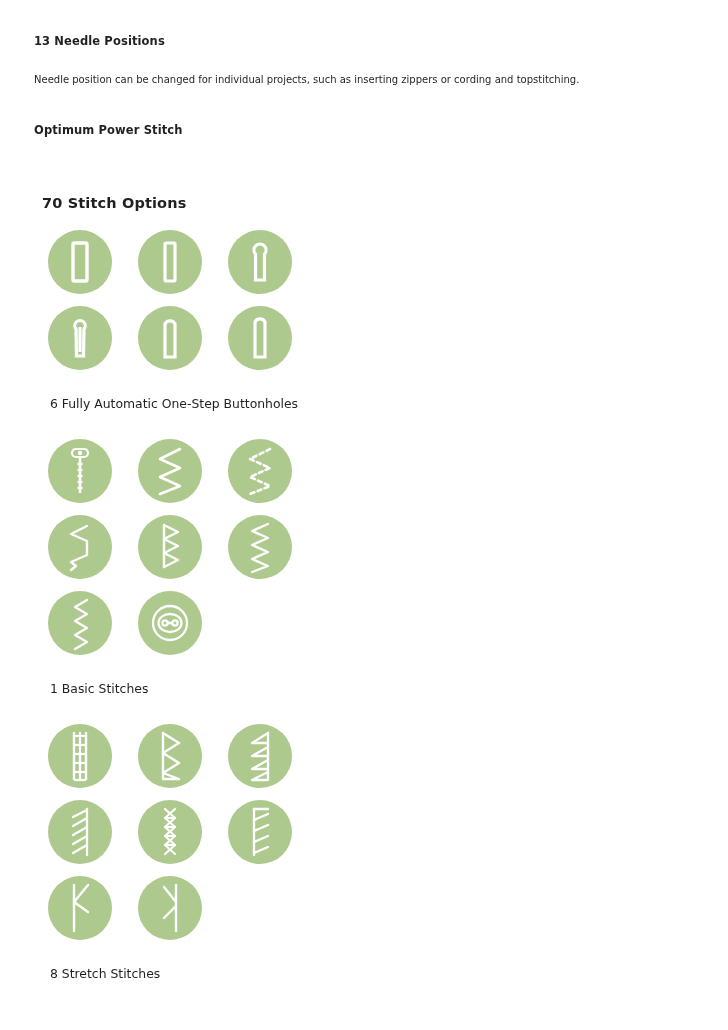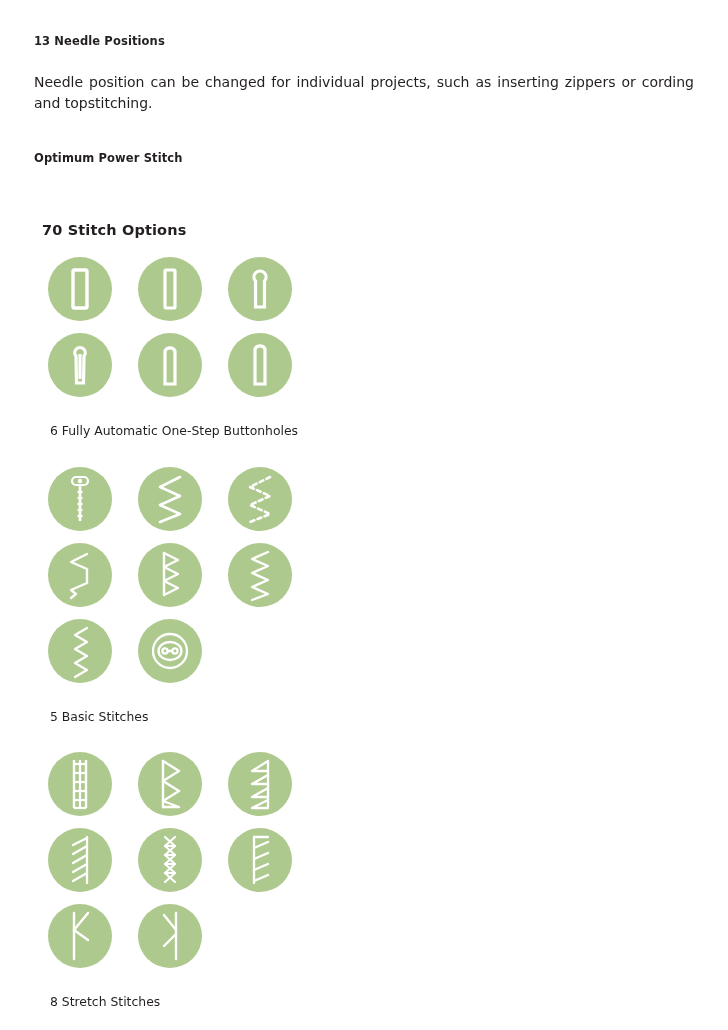--- a/index.html
+++ b/index.html
@@ -29,21 +29,21 @@
   }
 
   h3.sec-head {
     font-size: 11.5px;
     font-weight: bold;
     line-height: 1.35;
     margin: 0;
     letter-spacing: .01em;
   }
   p.body-text {
-    font-size: 14px;
+    font-size: 10px;
     line-height: 1.55;
     margin: 0;
     text-align: justify;
     color: #231f20;
   }
   .gap-a { height: 22px; }
   .gap-b { height: 36px; }
   .gap-c { height: 26px; }
 
   h2.big-head {
@@ -243,21 +243,21 @@
               <circle cx="27" cy="32" r="2.6"></circle>
               <circle cx="37" cy="32" r="2.6"></circle>
               <line x1="29.5" y1="32" x2="34.5" y2="32" stroke-width="2.6"></line>
             </g>
               </svg>
           </span>
         </div>
 
       </div>
       <div class="label-gap-bot"></div>
-      <p class="grp-label">5 Basic Stitches</p>
+      <p class="grp-label">1 Basic Stitches</p>
     </div>
 
     <div class="group-block">
       <div class="label-gap-top"></div>
       <div class="icon-group">
 
         <div class="icon-row">
           <span class="stitch-icon">
             <svg viewBox="0 0 64 64">
                 <g fill="none" stroke="#ffffff" stroke-width="2.4">

